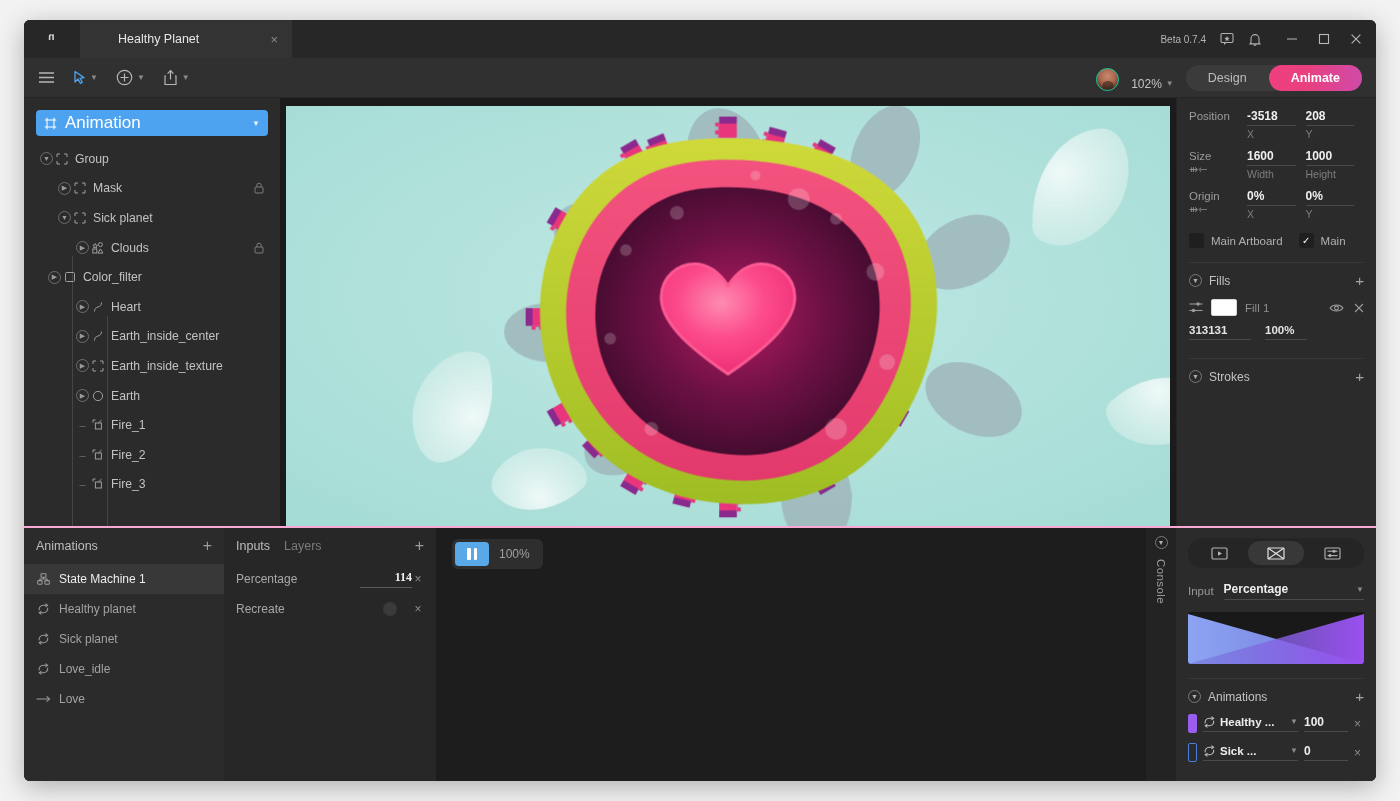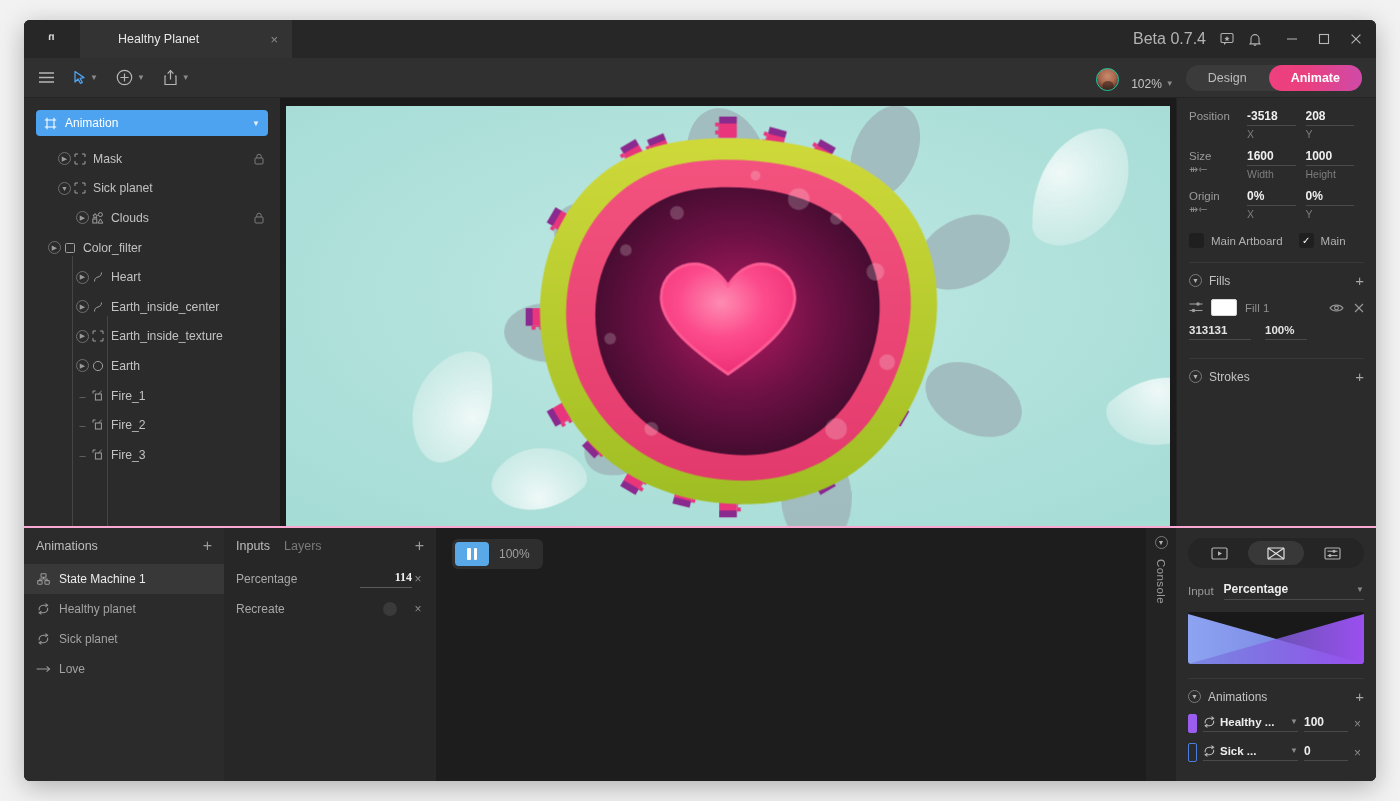--- a/index.html
+++ b/index.html
@@ -43,21 +43,21 @@
   }
   .tab-title { color: #e6e6e6; font-size: 12.5px; }
   .tab-close {
     position: absolute; right: 14px; top: 50%; transform: translateY(-50%);
     color: #8c8c8c; font-size: 13px; line-height: 1; cursor: pointer;
   }
   .tb-right {
     margin-left: auto; display: flex; align-items: center;
     gap: 14px; padding-right: 14px; color: #a8a8a8;
   }
-  .beta-label { font-size: 16px; color: #b4b4b4; }
+  .beta-label { font-size: 10px; color: #b4b4b4; }
   .tb-icon { cursor: pointer; display: flex; align-items: center; color:#b0b0b0; }
   .win-btns { display: flex; align-items: center; gap: 20px; margin-left: 10px; }
   .win-btn { color: #b8b8b8; cursor: pointer; display:flex; align-items:center; }
 
   
   .toolbar {
     height: 40px; background: #303030; flex: 0 0 40px;
     display: flex; align-items: center; padding: 0 14px;
     border-bottom: 1px solid #242424;
   }
@@ -95,21 +95,21 @@
   
   .hierarchy {
     width: 256px; background: #2b2b2b; flex: 0 0 256px;
     padding: 8px 0 0 0; position: relative; overflow: hidden;
   }
   .artboard-row {
     margin: 4px 12px 8px 12px; height: 26px; border-radius: 4px;
     background: #4da3f0; display: flex; align-items: center;
     padding: 0 8px; gap: 8px; cursor: pointer;
   }
-  .artboard-row .ab-name { color: #fff; font-size: 12px; flex: 1; }
+  .artboard-row .ab-name { color: #fff; font-size: 17px; flex: 1; }
   .tree { padding-left: 0; }
   .tree-row {
     height: 29.6px; display: flex; align-items: center;
     font-size: 12.2px; color: #c2c2c2; cursor: pointer; position: relative;
     padding-right: 16px;
   }
   .disc {
     width: 13px; height: 13px; border-radius: 50%;
     border: 1px solid #6e6e6e; color: #9a9a9a;
     display: flex; align-items: center; justify-content: center;
@@ -359,20 +359,29 @@
             <line x1="10" y1="0.8" x2="10" y2="12.2"></line>
           <line x1="0.8" y1="3" x2="12.2" y2="3"></line>
             <line x1="0.8" y1="10" x2="12.2" y2="10"></line>
         </svg>
         <span class="ab-name">Animation</span>
         <span class="caret" style="color:#e6f1fb">▼</span>
       </div>
       <div class="vline" style="left:48px; top:158px; height:348px;"></div>
       <div class="vline" style="left:83px; top:218px; height:288px;"></div>
       <div class="tree" id="tree">
+          <div class="tree-row" style="padding-left: 16px;">
+            <span class="disc">▼</span>
+            <span class="type-icon">
+              <svg width="12" height="12" viewBox="0 0 12 12" fill="none" stroke="#9e9e9e" stroke-width="1">
+                <path d="M1 1 L4 1 M1 1 L1 4 M11 1 L8 1 M11 1 L11 4 M1 11 L4 11 M1 11 L1 8 M11 11 L8 11 M11 11 L11 8"></path>
+              </svg>
+            </span>
+            <span class="tree-label">Group</span>
+          </div>
           <div class="tree-row" style="padding-left: 34px;">
             <span class="disc">▶</span>
             <span class="type-icon">
               <svg width="12" height="12" viewBox="0 0 12 12" fill="none" stroke="#9e9e9e" stroke-width="1">
                 <path d="M1 1 L4 1 M1 1 L1 4 M11 1 L8 1 M11 1 L11 4 M1 11 L4 11 M1 11 L1 8 M11 11 L8 11 M11 11 L11 8"></path>
               </svg>
             </span>
             <span class="tree-label">Mask</span>
             <span class="lock">
               <svg width="10" height="12" viewBox="0 0 10 12" fill="none" stroke="#7d7d7d" stroke-width="1">
@@ -745,20 +754,31 @@
                 <path d="M2.2 7.4 a4.2 4.2 0 0 1 4.2 -5.2 h3.6"></path>
                 <path d="M8.4 0.6 L10.6 2.2 L8.4 3.8"></path>
                 <path d="M10.6 4.6 a4.2 4.2 0 0 1 -4.2 5.2 h-3.6"></path>
                 <path d="M4.4 8.2 L2.2 9.8 L4.4 11.4"></path>
               </svg>
             </span>
             <span>Sick planet</span>
           </div>
           <div class="anim-item">
             <span class="anim-ic">
+              <svg width="13" height="12" viewBox="0 0 13 12" fill="none" stroke="currentColor" stroke-width="1.05">
+                <path d="M2.2 7.4 a4.2 4.2 0 0 1 4.2 -5.2 h3.6"></path>
+                <path d="M8.4 0.6 L10.6 2.2 L8.4 3.8"></path>
+                <path d="M10.6 4.6 a4.2 4.2 0 0 1 -4.2 5.2 h-3.6"></path>
+                <path d="M4.4 8.2 L2.2 9.8 L4.4 11.4"></path>
+              </svg>
+            </span>
+            <span>Love_idle</span>
+          </div>
+          <div class="anim-item">
+            <span class="anim-ic">
               <svg width="15" height="10" viewBox="0 0 15 10" fill="none" stroke="currentColor" stroke-width="1.05">
                 <line x1="0.6" y1="5" x2="13" y2="5"></line>
                 <path d="M10.6 2.4 L13.6 5 L10.6 7.6"></path>
               </svg>
             </span>
             <span>Love</span>
           </div>
         </div>
     </div>
 

